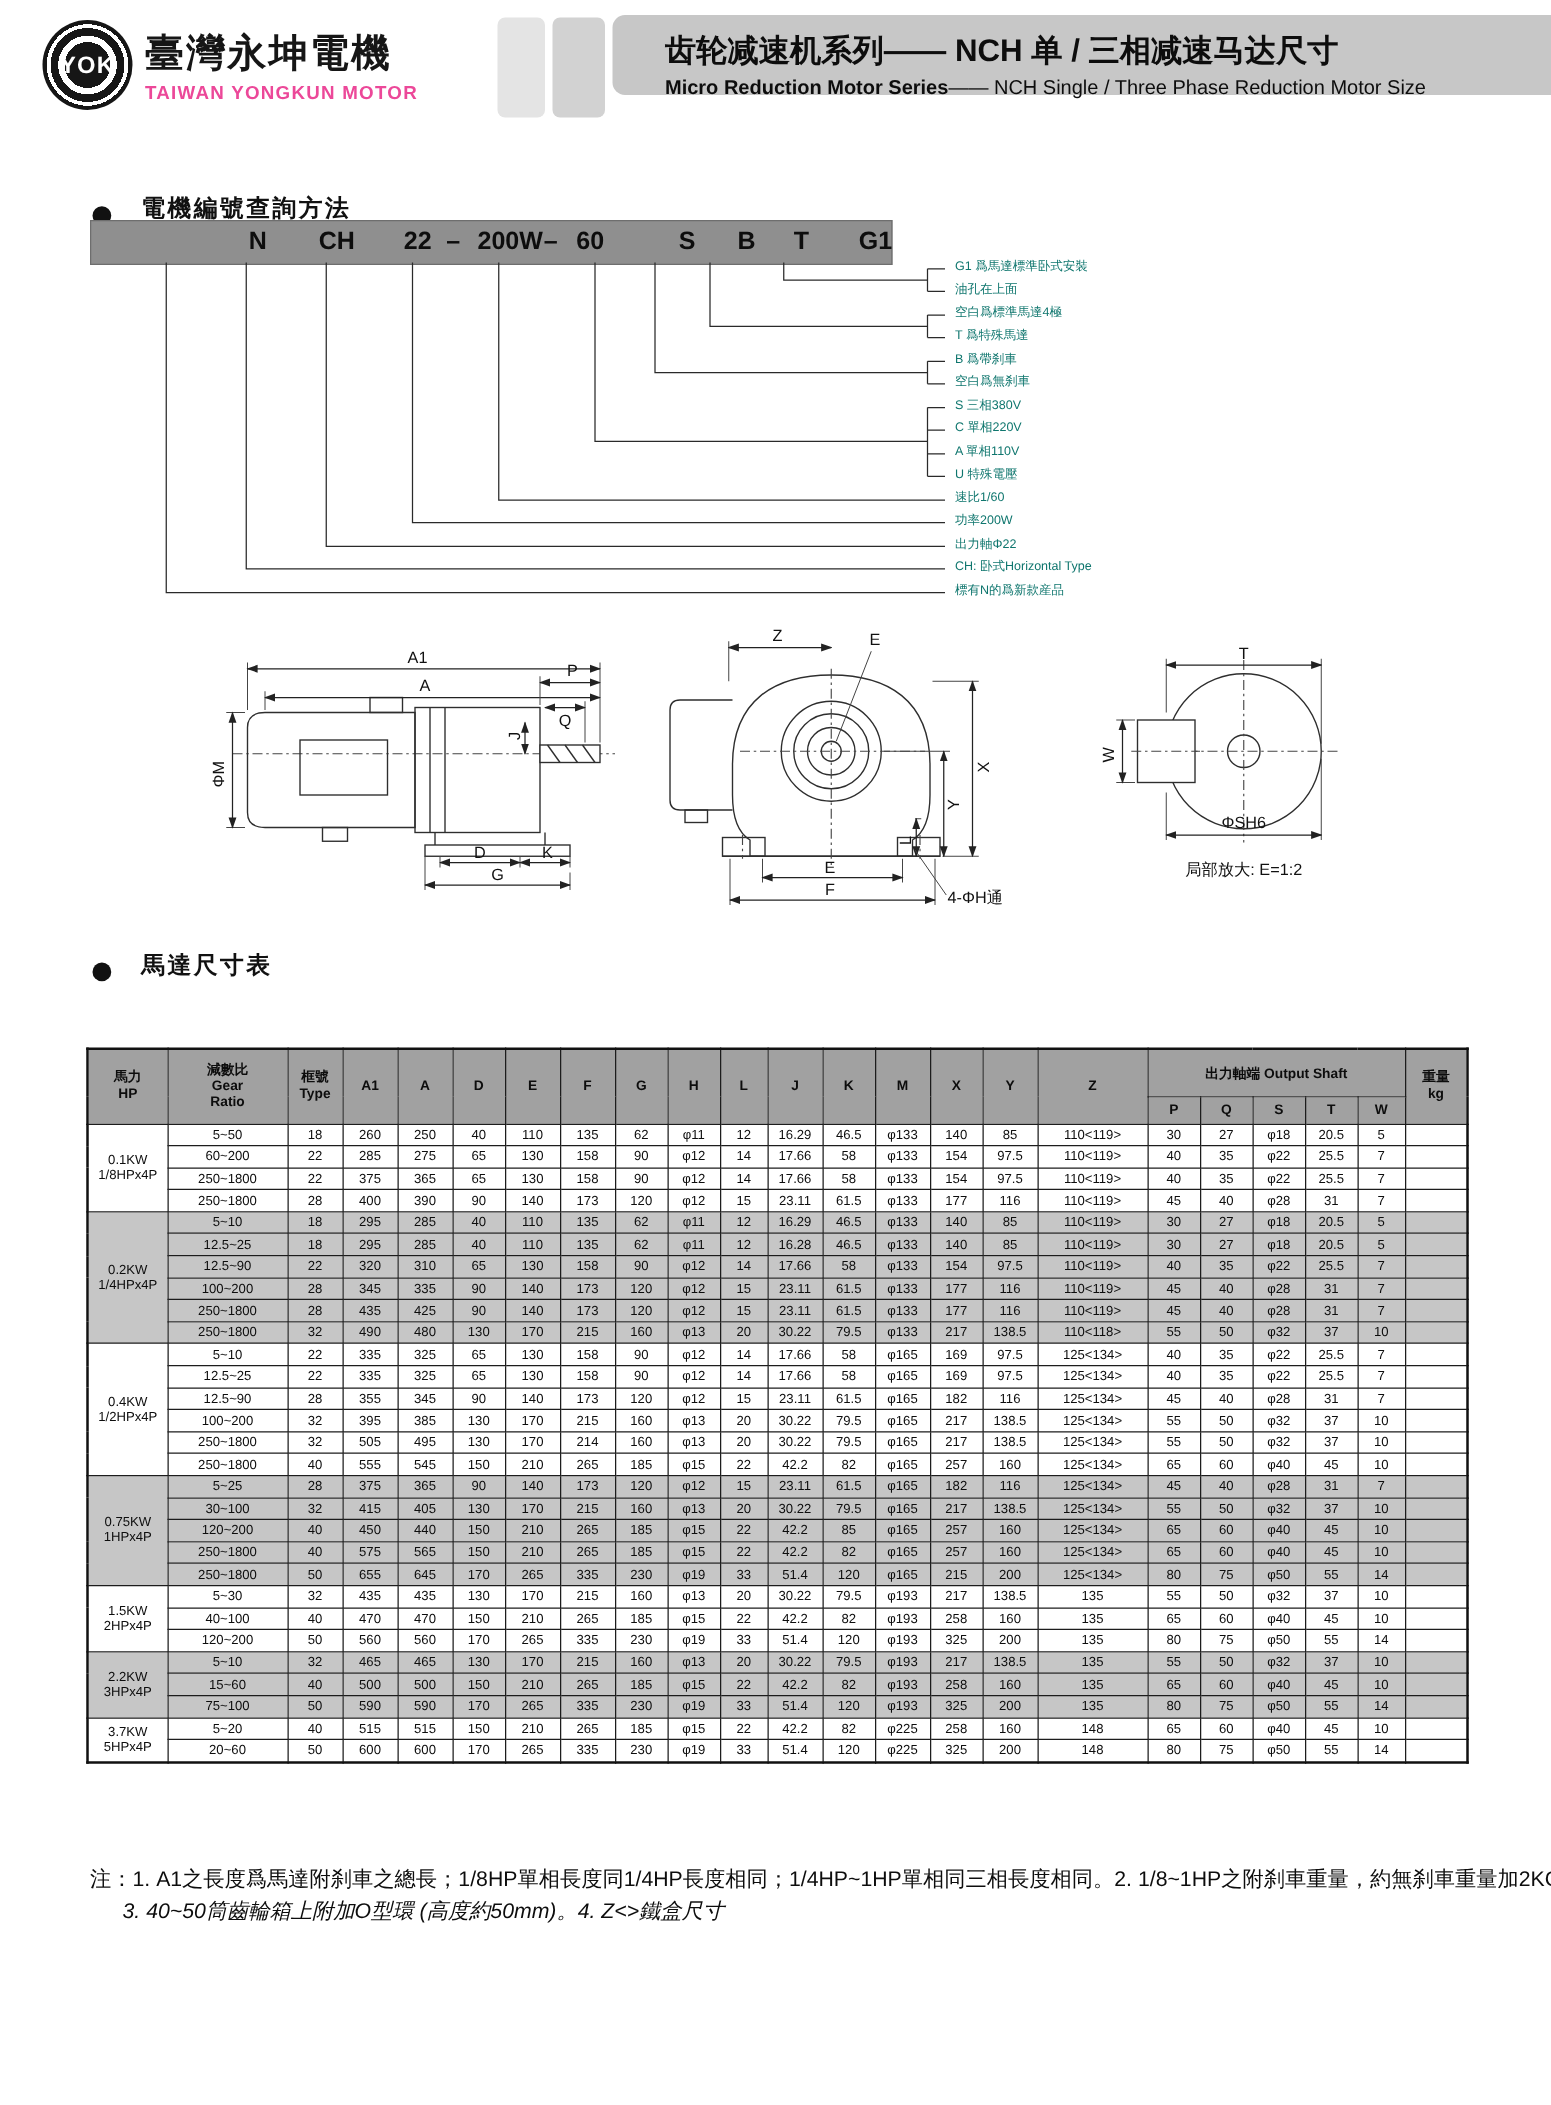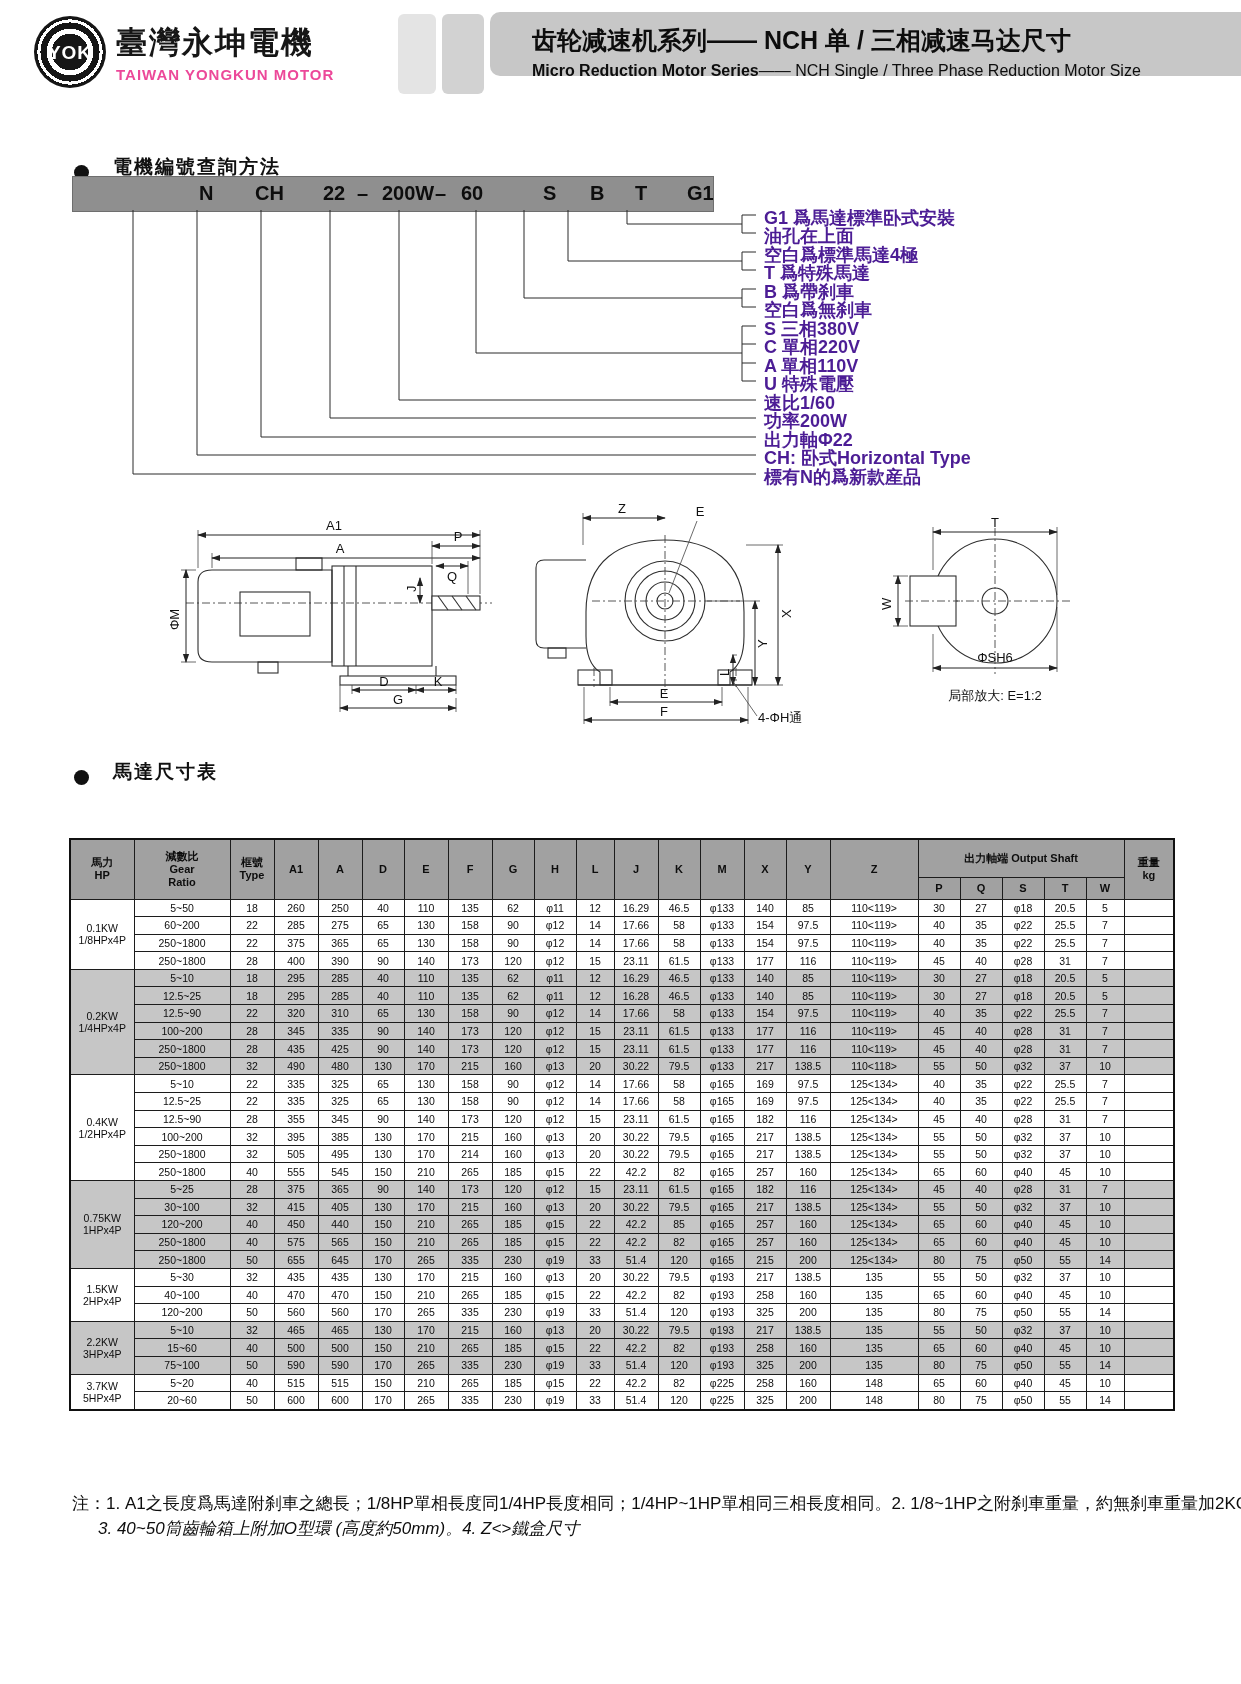--- a/index.html
+++ b/index.html
@@ -24,21 +24,21 @@
   
   .sec-head{position:absolute;display:flex;align-items:flex-end;gap:24px;margin-top:27px;}
   .bullet{width:15px;height:15px;border-radius:50%;background:#111;}
   .sec-head .txt{font-size:19px;font-weight:bold;letter-spacing:2px;}
   
   .code-bar{position:absolute;left:72px;top:176px;width:640px;height:34px;background:#8f8f8f;
             border:1px solid #6e6e6e;}
   .code-bar span{position:absolute;top:5px;font-size:20px;font-weight:bold;color:#0d0d0d;}
   .cp0{left:126px}.cp1{left:182px}.cp2{left:250px}.cp3{left:284px}.cp4{left:309px}
   .cp5{left:362px}.cp6{left:388px}.cp7{left:470px}.cp8{left:517px}.cp9{left:562px}.cp10{left:614px}
-  .co-label{position:absolute;left:764px;height:18px;font-size:18px;color:#4c1d95;white-space:nowrap;font-weight:bold;}
+  .co-label{position:absolute;left:764px;height:18px;font-size:10px;color:#0f766e;white-space:nowrap;}
   
   .overlay{position:absolute;left:0;top:0;pointer-events:none;}
   .thin{stroke:#2e2e2e;stroke-width:1.1;fill:none;}
   .thin2{stroke:#2e2e2e;stroke-width:1.1;fill:#ffffff;}
   .call{stroke:#2a2a2a;stroke-width:1;fill:none;}
   .dim{stroke:#222;stroke-width:1;fill:none;marker-start:url(#arr);marker-end:url(#arr);}
   .ext{stroke:#444;stroke-width:0.8;}
   .dash{stroke:#444;stroke-width:0.9;stroke-dasharray:8 3 2 3;fill:none;}
   .lbl{font-size:13px;fill:#111;font-family:"Liberation Sans",sans-serif;}
   .lblm{text-anchor:middle;}

